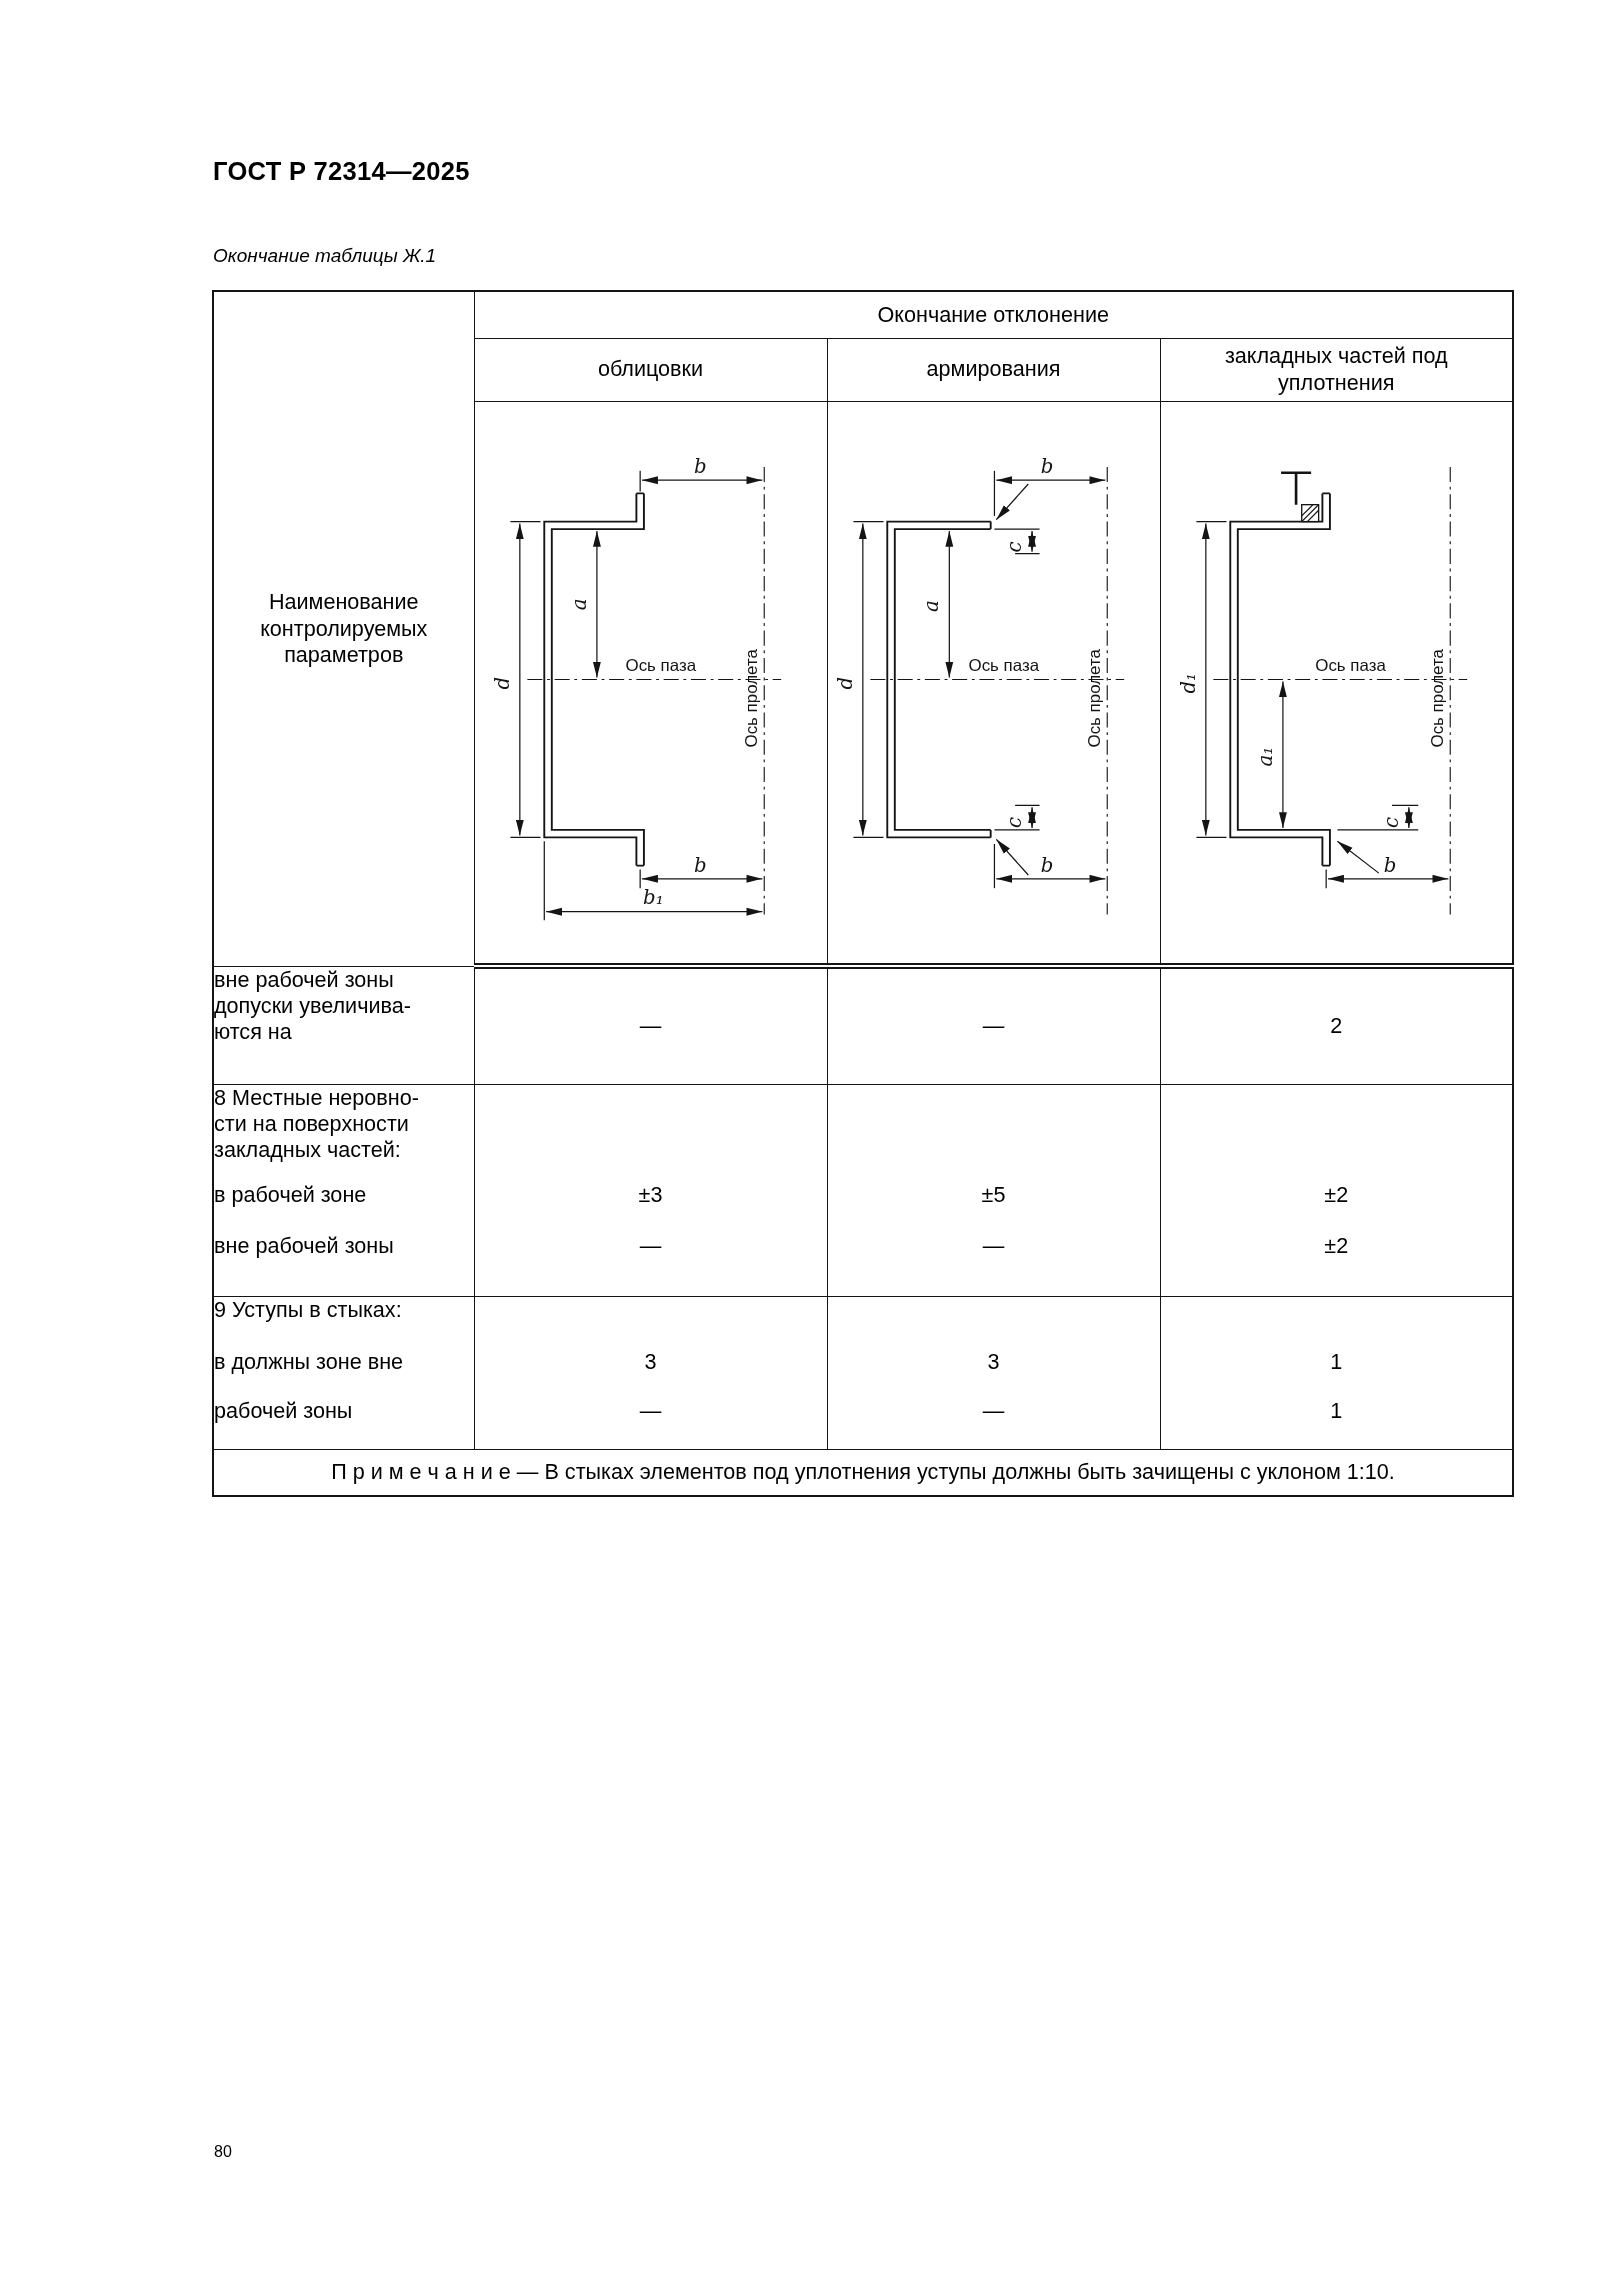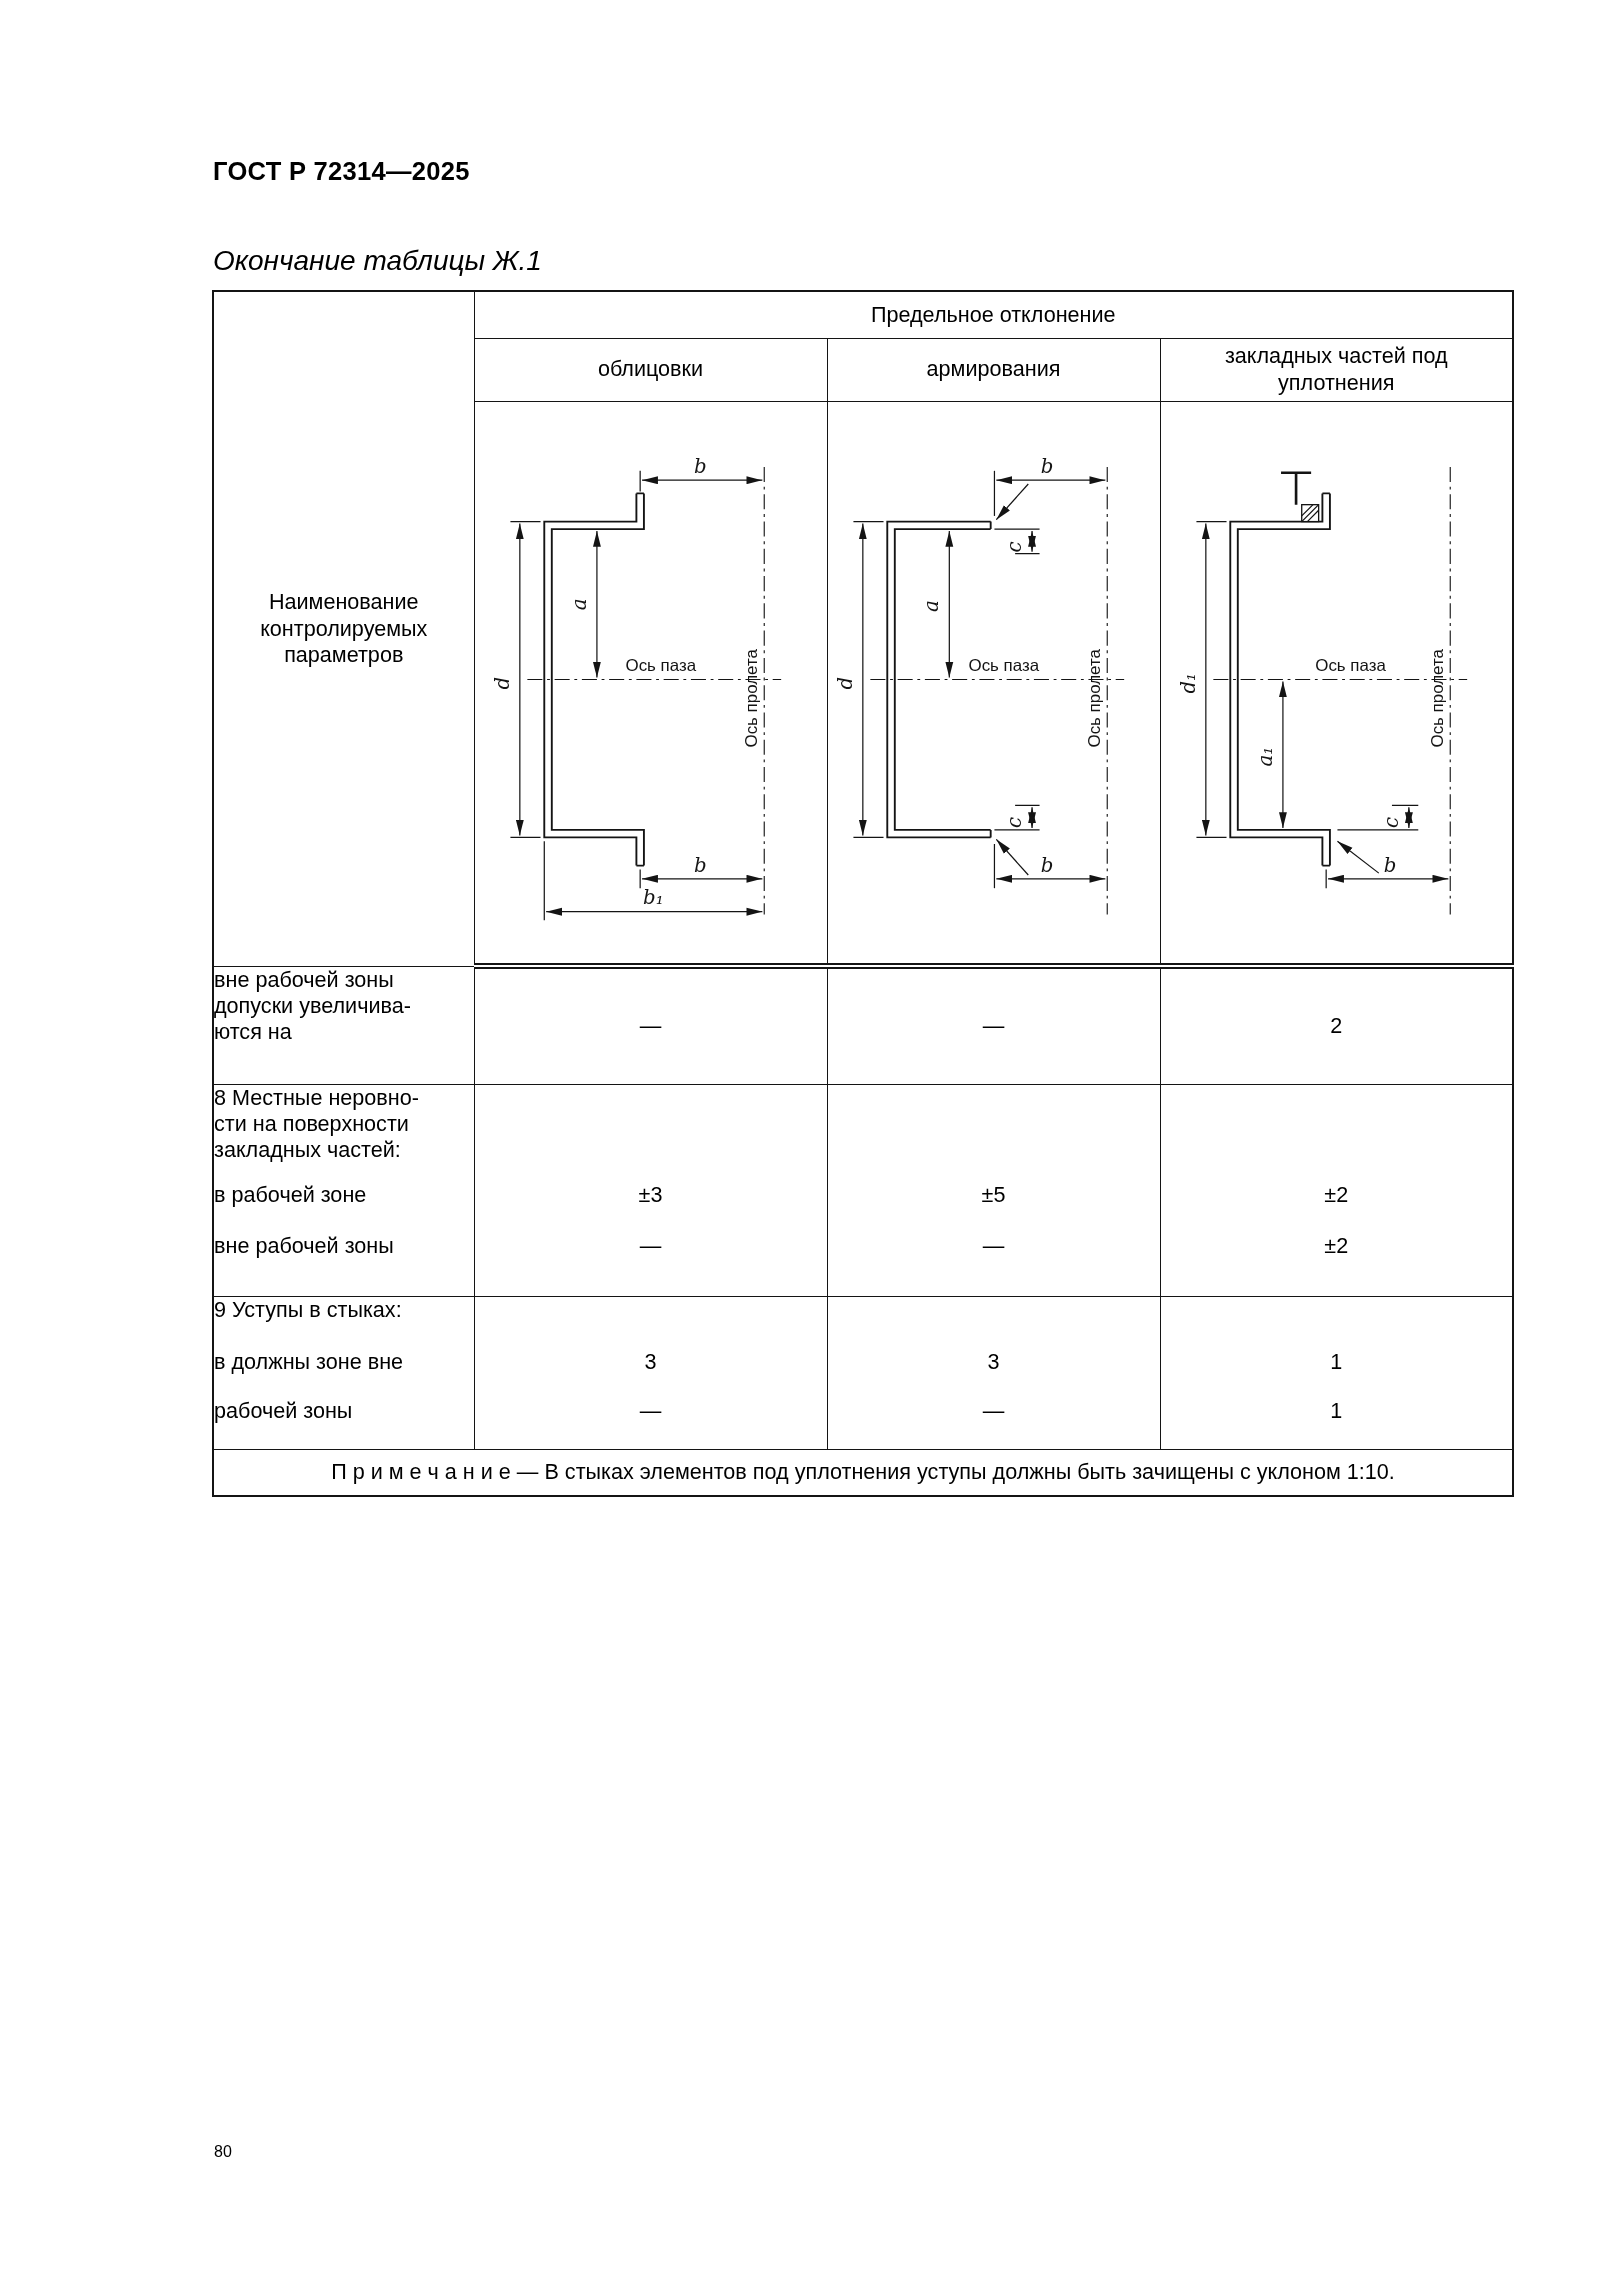--- a/index.html
+++ b/index.html
@@ -2,21 +2,21 @@
 <html><head>
 <meta charset="utf-8">
 <style>
   * { box-sizing: border-box; }
   html, body { margin: 0; padding: 0; background: #ffffff; }
   .page {
     position: relative; width: 1621px; height: 2293px; background: #ffffff;
     color: #000000; font-family: "Liberation Sans", sans-serif;
   }
   .doc-header { position: absolute; left: 213px; top: 157px; font-size: 25.5px; font-weight: 700; letter-spacing: 0.3px; }
-  .caption { position: absolute; left: 213px; top: 245px; font-size: 28px; font-style: italic; }
+  .caption { position: absolute; left: 213px; top: 245px; font-size: 19px; font-style: italic; }
   .pageno { position: absolute; left: 214px; top: 2143px; font-size: 16px; }
 
   table.gost {
     position: absolute; left: 212px; top: 290px; width: 1300px;
     border-collapse: collapse; table-layout: fixed;
     border: 2.5px solid #141414;
   }
   table.gost th, table.gost td {
     border: 1.6px solid #141414; font-size: 21.6px; font-weight: 400;
     padding: 0; line-height: 1.22;
@@ -67,21 +67,21 @@
       <col style="width:261px">
         <col style="width:353px">
         <col style="width:333px">
         <col style="width:353px">
     </colgroup>
     <tbody>
       <tr class="hr1">
         <th class="params" rowspan="3">Наименование
 контролируемых
 параметров</th>
-        <th colspan="3">Предельное отклонение</th>
+        <th colspan="3">Окончание отклонение</th>
       </tr>
       <tr class="hr2">
         <th>облицовки</th>
         <th>армирования</th>
         <th>закладных частей под
 уплотнения</th>
       </tr>
 
       <tr class="diagrams">
 

